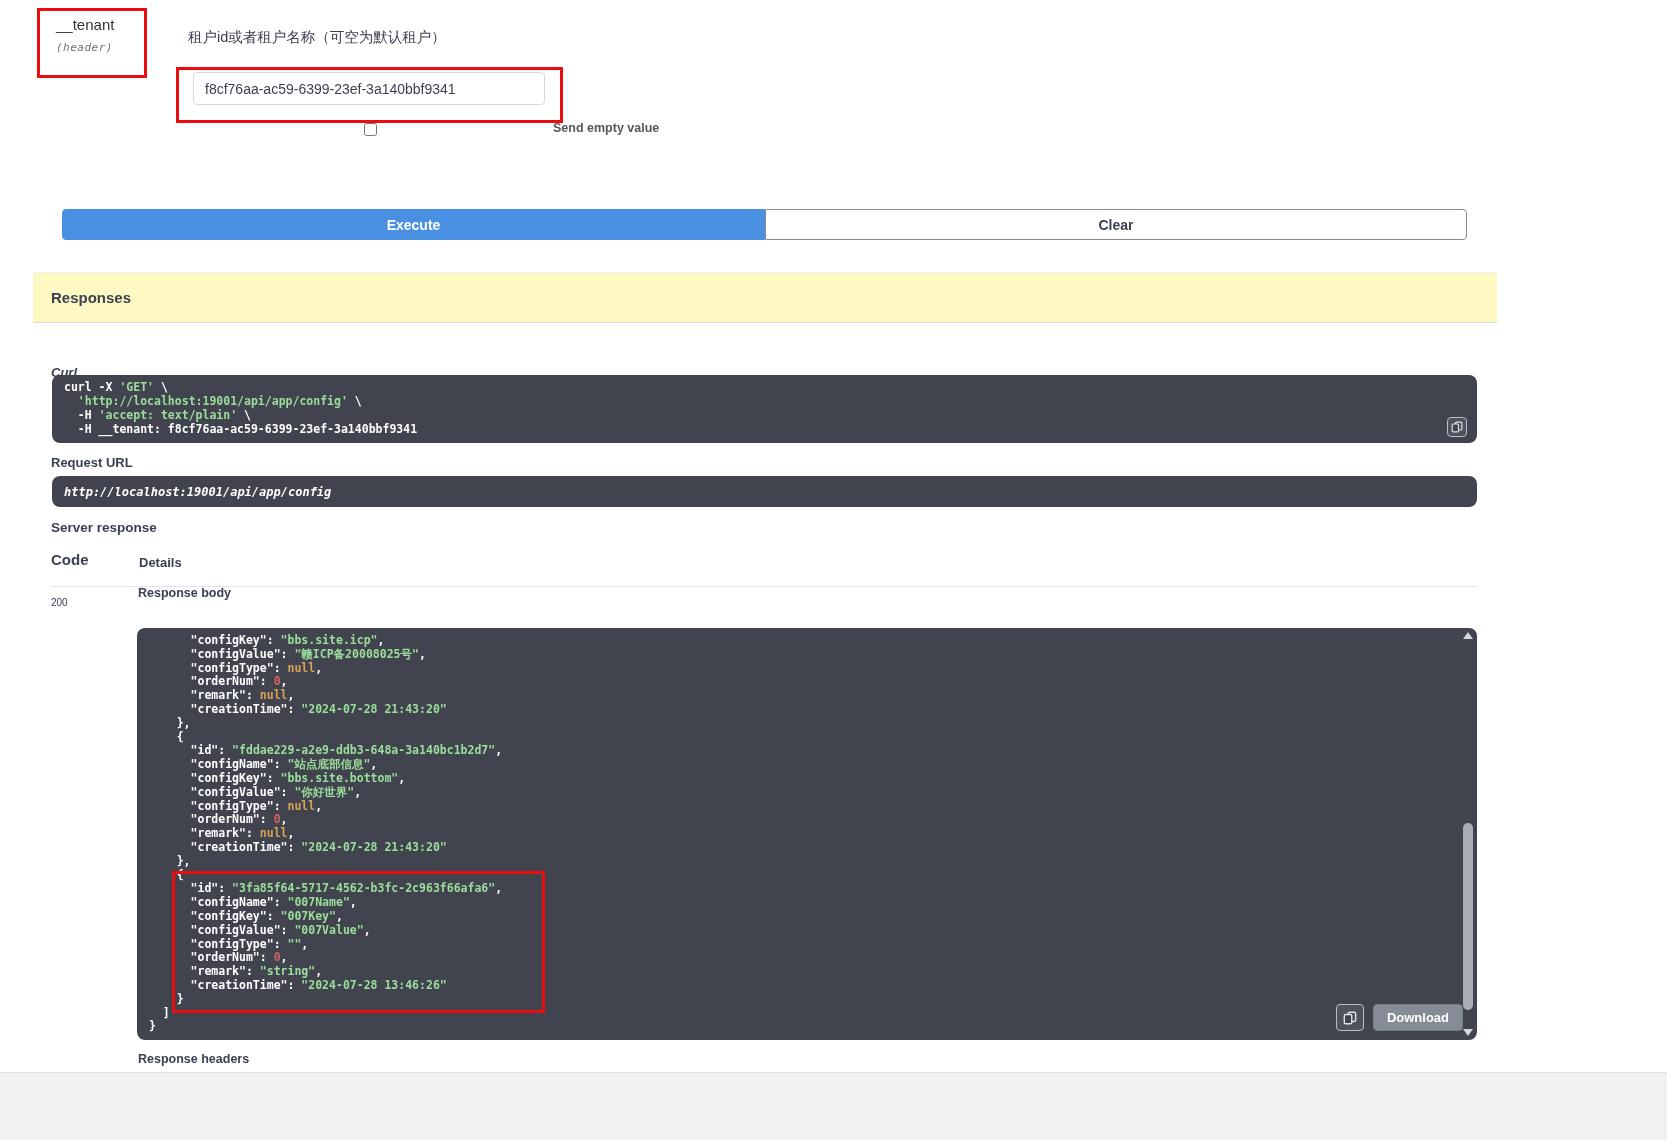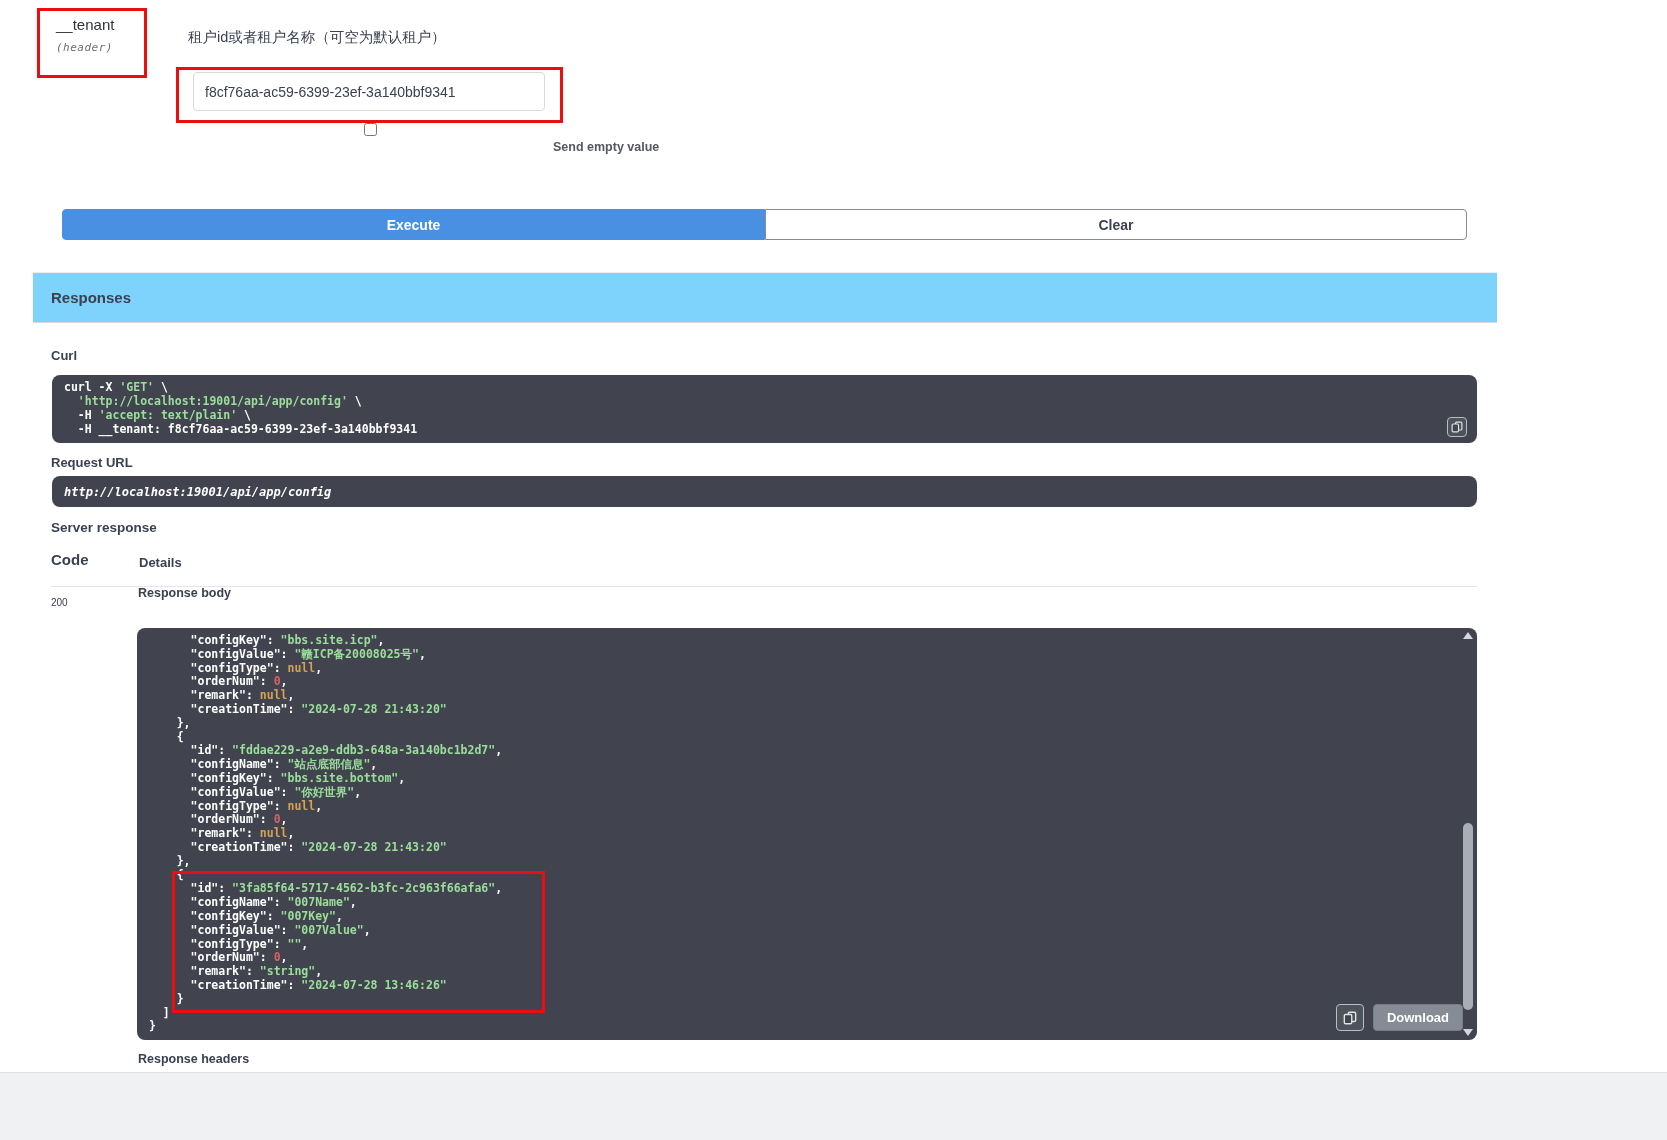--- a/index.html
+++ b/index.html
@@ -9,42 +9,42 @@
   }
   .annotation{position:absolute;border:3px solid var(--annotation,#ec0e0e);box-sizing:border-box;}
 
   
   #anno-param{left:37px;top:8px;width:110px;height:70px;padding:5px 0 0 16px;}
   #param-name{font-size:15px;color:#2f333b;font-weight:400;}
   #param-in{margin-top:8px;font-family:"DejaVu Sans Mono","Liberation Mono",monospace;
             font-style:italic;font-size:11px;color:#6f6f6f;letter-spacing:.5px;}
   #param-desc{position:absolute;left:188px;top:28px;font-size:14.5px;color:#3b4151;}
   #anno-input{left:176px;top:67px;width:387px;height:56px;}
-  #param-input{position:absolute;left:14px;top:2px;width:352px;height:39px;box-sizing:border-box;
+  #param-input{position:absolute;left:14px;top:2px;width:352px;height:33px;box-sizing:border-box;
     border:1px solid #d9d9d9;border-radius:4px;padding:0 11px;font-size:14px;color:#3b4151;
     background:#fff;outline:none;font-family:"Liberation Sans",sans-serif;}
   #send-empty-checkbox{position:absolute;left:364px;top:123px;width:13px;height:13px;margin:0;}
-  #send-empty-label{position:absolute;left:553px;top:140px;font-size:12.5px;font-weight:700;color:#55585e;}
+  #send-empty-label{position:absolute;left:553px;top:121px;font-size:12.5px;font-weight:700;color:#55585e;}
 
   
   button{cursor:pointer;font-family:"Liberation Sans",sans-serif;}
   #execute-btn{position:absolute;left:62px;top:209px;width:703px;height:31px;
     background:var(--primary,#4990e2);border:1px solid var(--primary,#4990e2);
     border-radius:4px 0 0 4px;color:#fff;font-size:14px;font-weight:700;}
   #clear-btn{position:absolute;left:765px;top:209px;width:702px;height:31px;
     background:#fff;border:1px solid #888b90;border-radius:0 4px 4px 0;
     color:#3b4151;font-size:14px;font-weight:700;}
 
   
   #responses-band{position:absolute;left:33px;top:272px;width:1464px;height:51px;box-sizing:border-box;
-    background:#7dd3fc;border-top:1px solid #ebedef;border-bottom:1px solid #d8dbe0;}
+    background:#fef9c3;border-top:1px solid #ebedef;border-bottom:1px solid #d8dbe0;}
   #responses-title{padding:16px 0 0 18px;font-size:15px;font-weight:700;color:#3b4151;}
 
   .block-label{position:absolute;left:51px;font-size:13px;font-weight:700;color:#3b4151;}
-  #curl-label{top:348px;}
+  #curl-label{top:365px;font-style:italic;}
   #request-url-label{top:455px;}
   #server-response-label{top:520px;font-size:13.5px;}
   #response-body-label{left:138px;top:586px;font-size:12.5px;}
   #response-headers-label{left:138px;top:1052px;font-size:12.5px;}
 
   .dark-block{position:absolute;background:var(--code-bg,#41444e);border-radius:8px;box-sizing:border-box;
     font-family:"DejaVu Sans Mono","Liberation Mono",monospace;color:#fff;}
   #curl-block{left:52px;top:375px;width:1425px;height:68px;padding:6px 12px;
     font-size:11.5px;line-height:13.9px;font-weight:700;overflow:hidden;}
   #url-block{left:52px;top:476px;width:1425px;height:31px;display:flex;align-items:center;

